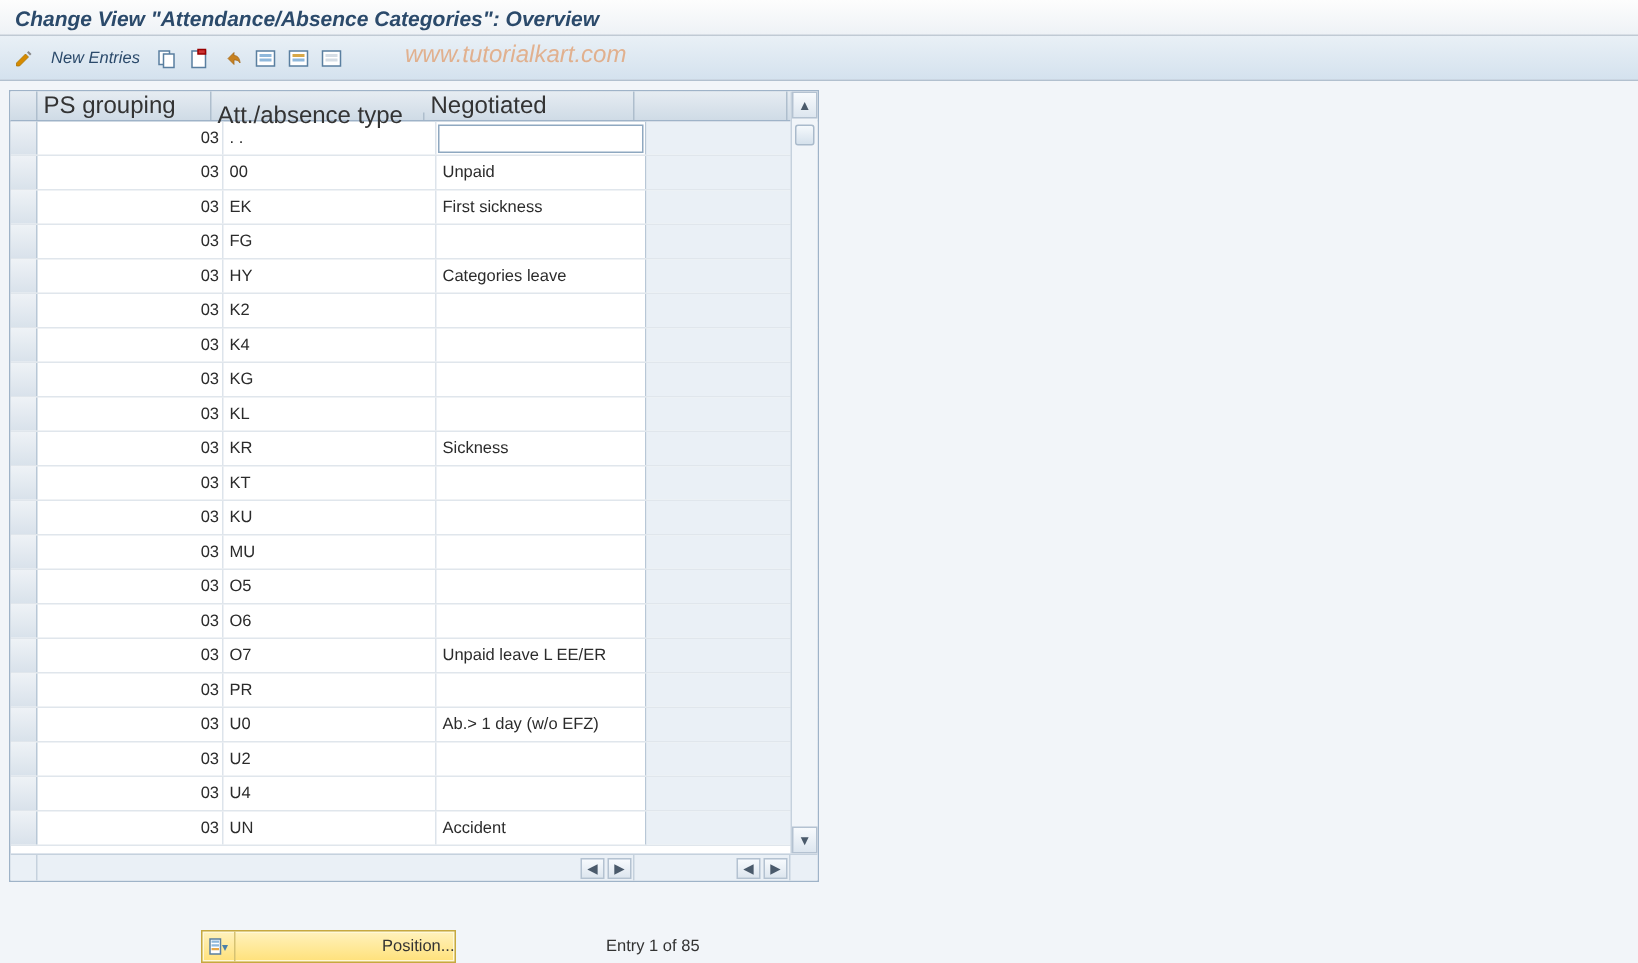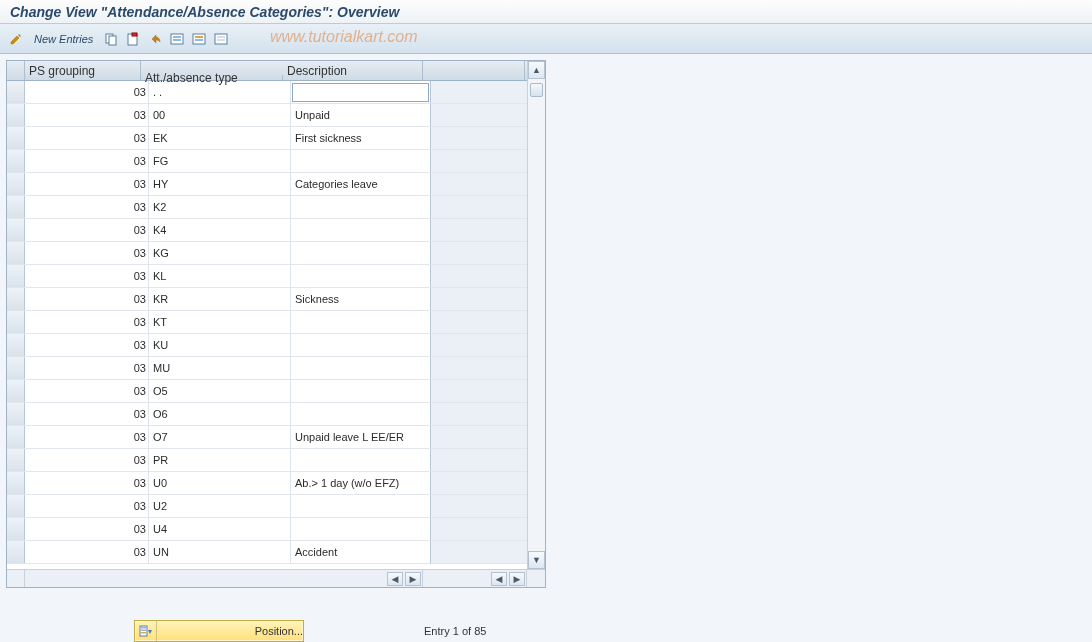--- a/index.html
+++ b/index.html
@@ -70,21 +70,21 @@
       background: #fff;
       position: relative;
       width: 540px;
       height: 528px;
     }
     .table-header {
       display: flex;
       background: linear-gradient(to bottom, #e6ecf2, #cfdbe6);
       border-bottom: 1px solid #9fb3c8;
       height: 20px;
-      font-size: 12px;
+      font-size: 16px;
       color: #333;
     }
     .table-header .th {
       border-right: 1px solid #aebecd;
       padding: 2px 4px;
       display: flex;
       align-items: center;
     }
     .th-sel { width: 18px; background: linear-gradient(to bottom, #e6ecf2, #cfdbe6);}
     .th-ps { width: 116px; }
@@ -226,21 +226,20 @@
       width: 22px; height: 20px;
       border-right: 1px solid #d6c273;
       display: flex; align-items:center; justify-content:center;
     }
     .position-btn .poslabel {
       flex:1; text-align: right;
     }
     .entry-text {
       font-size: 11px;
       color: #333;
-      margin-left: 20px;
     }
     svg { display: block; }
   </style>
 </head>
 <body>
 
 <div class="titlebar">Change View "Attendance/Absence Categories": Overview</div>
 
 <div class="toolbar">
   <button class="toolbar-btn">
@@ -291,21 +290,21 @@
   <div class="watermark">www.tutorialkart.com</div>
 </div>
 
 <div class="content">
   <div class="table-wrapper">
 
     <div class="table-header">
       <div class="th th-sel"></div>
       <div class="th th-ps">PS grouping</div>
       <div class="th th-type">Att./absence type</div>
-      <div class="th th-desc">Description</div>
+      <div class="th th-desc">Negotiated</div>
       <div class="th th-rest"></div>
       <div class="th th-config">
           <span class="config-icon"></span>
         </div>
     </div>
 
     <div class="table-body" id="table-body">
 
     <div class="row">
           <div class="cell cell-sel"></div>

